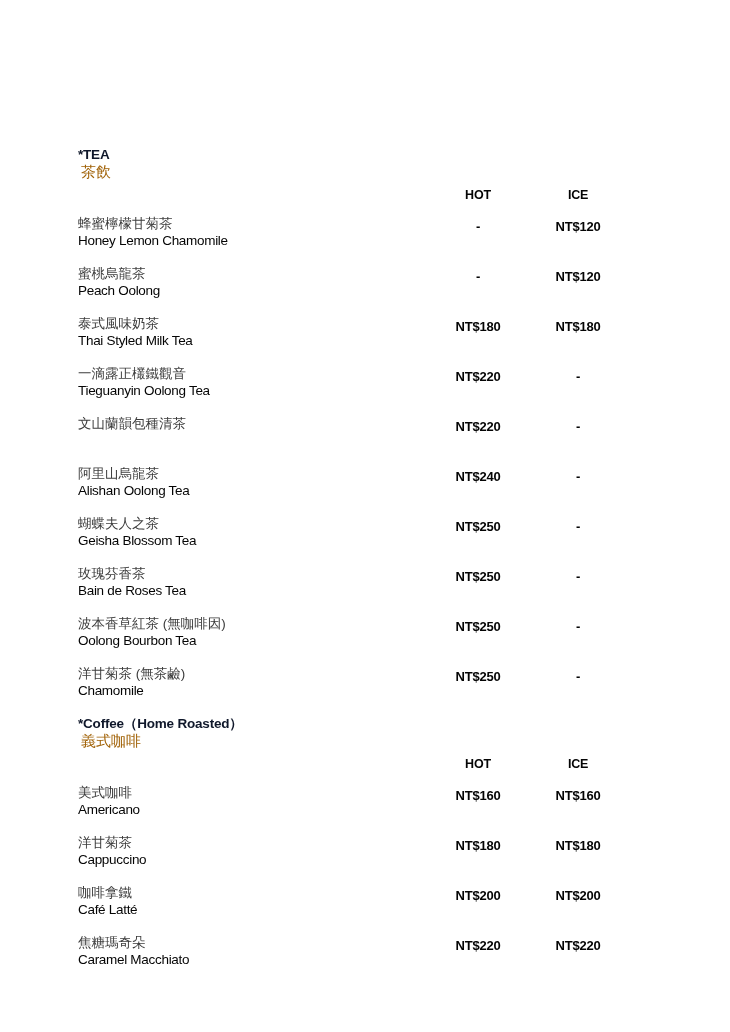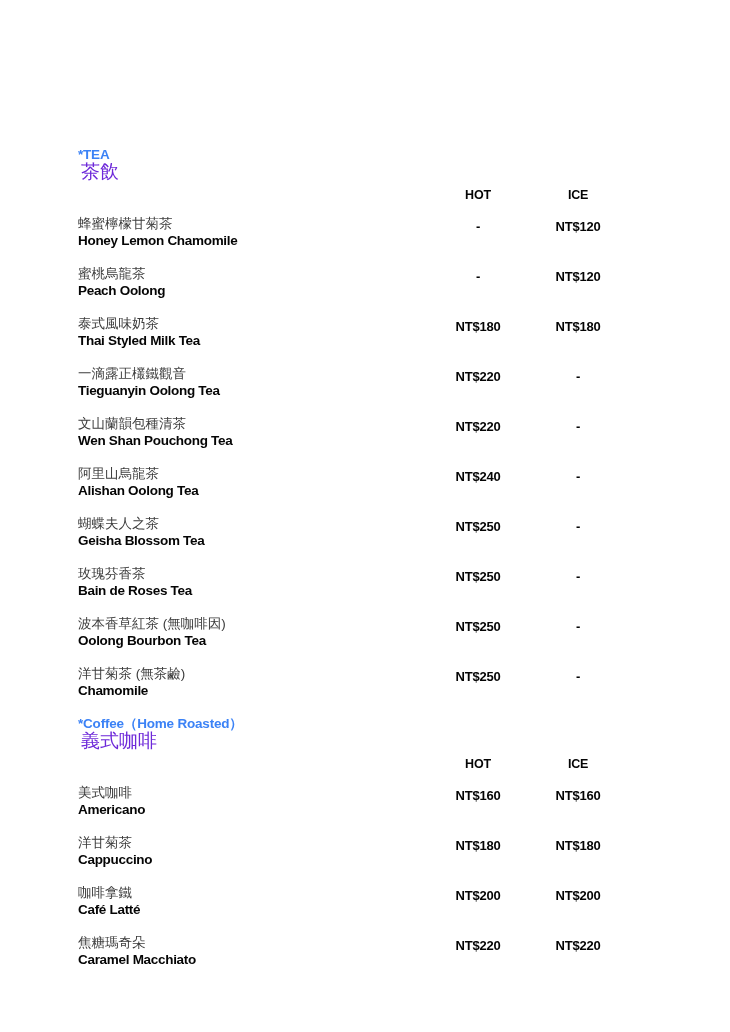--- a/index.html
+++ b/index.html
@@ -15,27 +15,27 @@
     position: absolute;
     left: 78px;
     top: 147px;
     width: 552px;
   }
   section { display: block; }
   .sec-title-en {
     font-weight: bold;
     font-size: 13.5px;
     line-height: 16.5px;
-    color: #3b82f6;
+    color: #0f172a;
     letter-spacing: -0.2px;
   }
   .sec-title-zh {
-    font-size: 19px;
+    font-size: 15px;
     line-height: 16.5px;
-    color: #6d28d9;
+    color: #a16207;
     padding-left: 3px;
   }
   .col-head {
     display: grid;
     grid-template-columns: 350px 100px 100px;
     margin-top: 8px;
     height: 16px;
   }
   .col-label {
     text-align: center;
@@ -50,21 +50,21 @@
     grid-template-columns: 350px 100px 100px;
     height: 33px;
     margin-bottom: 17px;
   }
   .names { line-height: 16.5px; }
   .zh {
     font-size: 13.5px;
     color: #3c3c3c;
   }
   .en {
-    font-weight: bold;
+    font-weight: normal;
     font-size: 13.5px;
     color: #050505;
     letter-spacing: -0.3px;
   }
   .price {
     text-align: center;
     font-weight: bold;
     font-size: 13px;
     color: #050505;
     letter-spacing: -0.2px;
@@ -120,21 +120,20 @@
       <div class="zh">一滴露正欉鐵觀音</div>
       <div class="en">Tieguanyin Oolong Tea</div>
     </div>
     <div class="price">NT$220</div>
     <div class="price">-</div>
   </div>
 
   <div class="item-row">
     <div class="names">
       <div class="zh">文山蘭韻包種清茶</div>
-      <div class="en">Wen Shan Pouchong Tea</div>
     </div>
     <div class="price">NT$220</div>
     <div class="price">-</div>
   </div>
 
   <div class="item-row">
     <div class="names">
       <div class="zh">阿里山烏龍茶</div>
       <div class="en">Alishan Oolong Tea</div>
     </div>

